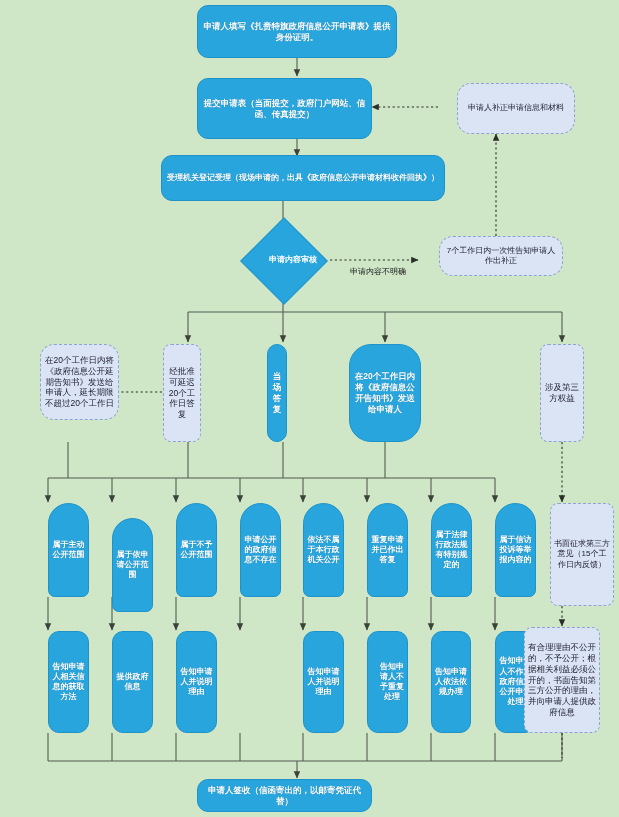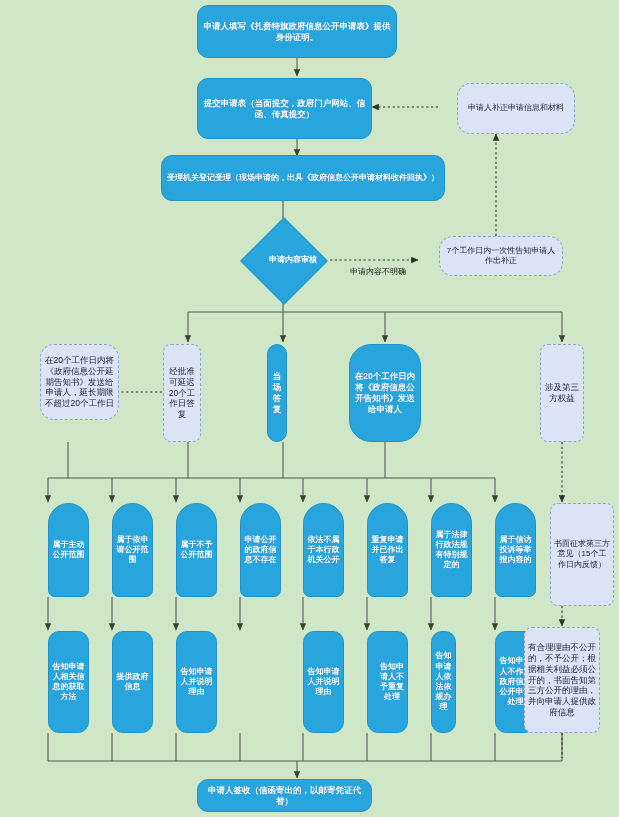--- a/index.html
+++ b/index.html
@@ -195,21 +195,21 @@
     <span class="txt">在20个工作日内将《政府信息公开告知书》发送给申请人</span>
   </div>
 
   <div class="node lav fs85" style="left:540px;top:344px;width:44px;height:98px;">
     <span class="txt">涉及第三方权益</span>
   </div>
 
   <div class="node blue pill-top fs8" style="left:28px;top:503px;width:41px;height:94px;">
     <span class="txt">属于主动公开范围</span>
   </div>
-  <div class="node blue pill-top fs8" style="left:92px;top:503px;width:41px;height:94px;">
+  <div class="node blue pill-top fs8" style="left:92px;top:518px;width:41px;height:94px;">
     <span class="txt">属于依申请公开范围</span>
   </div>
   <div class="node blue pill-top fs8" style="left:156px;top:503px;width:41px;height:94px;">
     <span class="txt">属于不予公开范围</span>
   </div>
   <div class="node blue pill-top fs8" style="left:220px;top:503px;width:41px;height:94px;">
     <span class="txt">申请公开的政府信息不存在</span>
   </div>
   <div class="node blue pill-top fs8" style="left:283px;top:503px;width:41px;height:94px;">
     <span class="txt">依法不属于本行政机关公开</span>
@@ -236,21 +236,21 @@
   </div>
   <div class="node blue fs8" style="left:156px;top:631px;width:41px;height:102px;">
     <span class="txt">告知申请人并说明理由</span>
   </div>
   <div class="node blue fs8" style="left:283px;top:631px;width:41px;height:102px;">
     <span class="txt">告知申请人并说明理由</span>
   </div>
   <div class="node blue fs8" style="left:347px;top:631px;width:41px;height:102px;padding-left:9px;">
     <span class="txt">告知申请人不予重复处理</span>
   </div>
-  <div class="node blue fs8" style="left:411px;top:631px;width:25px;height:102px;">
+  <div class="node blue fs8" style="left:411px;top:631px;width:40px;height:102px;">
     <span class="txt">告知申请人依法依规办理</span>
   </div>
   <div class="node blue fs8" style="left:475px;top:631px;width:41px;height:102px;">
     <span class="txt">告知申请人不作为政府信息公开申请处理</span>
   </div>
 
   <div class="node lav fs85" style="left:524px;top:627px;width:76px;height:106px;">
     <span class="txt">有合理理由不公开的，不予公开；根据相关利益必须公开的，书面告知第三方公开的理由，并向申请人提供政府信息</span>
   </div>
 

